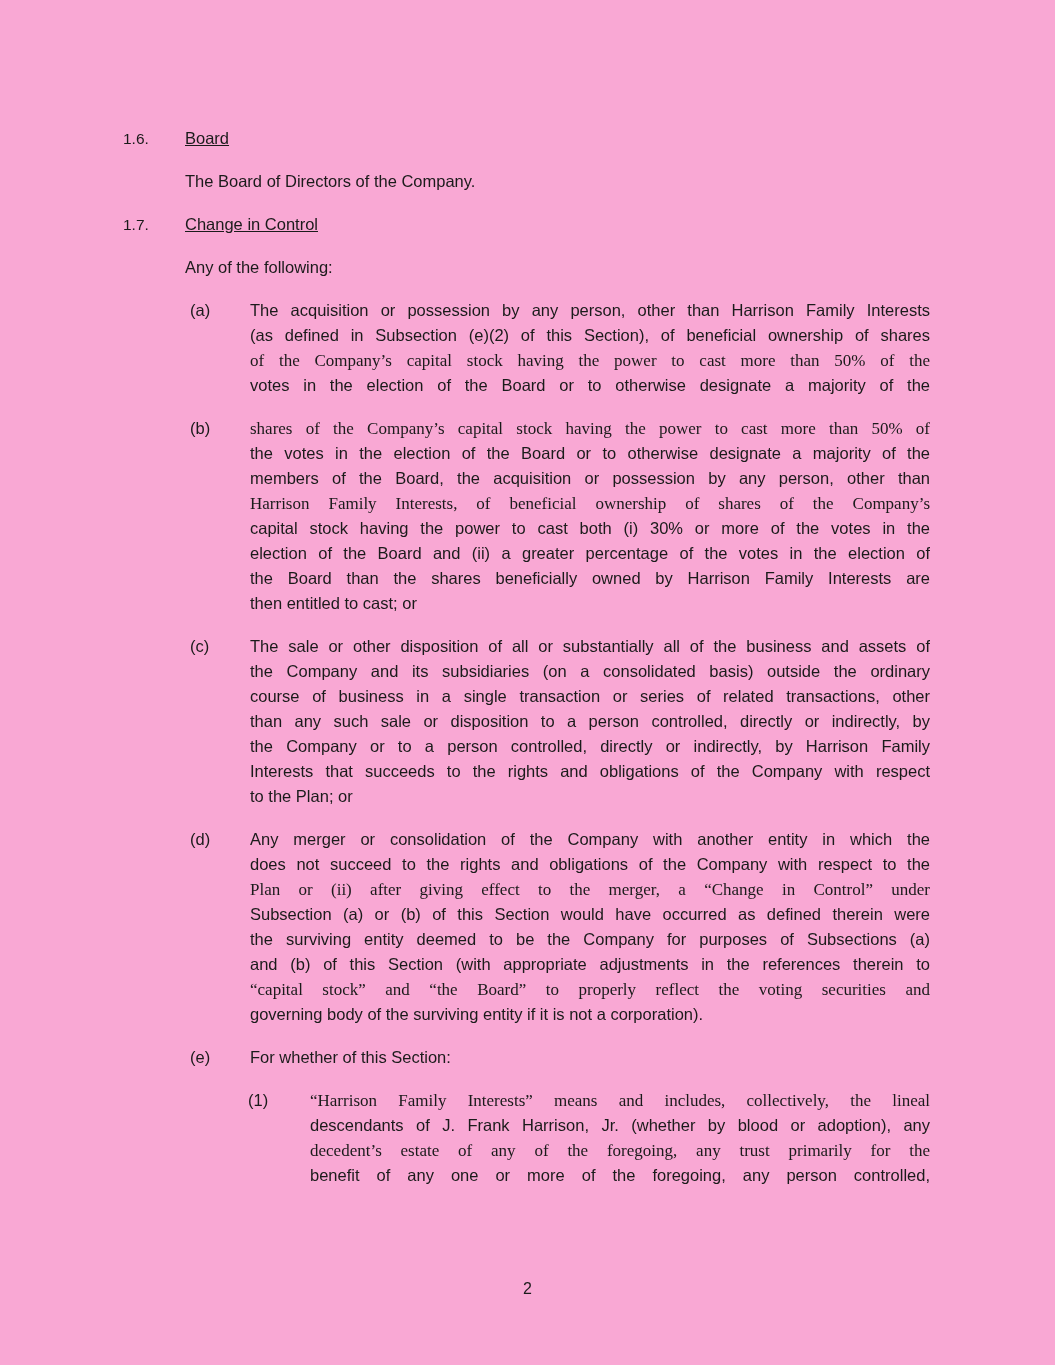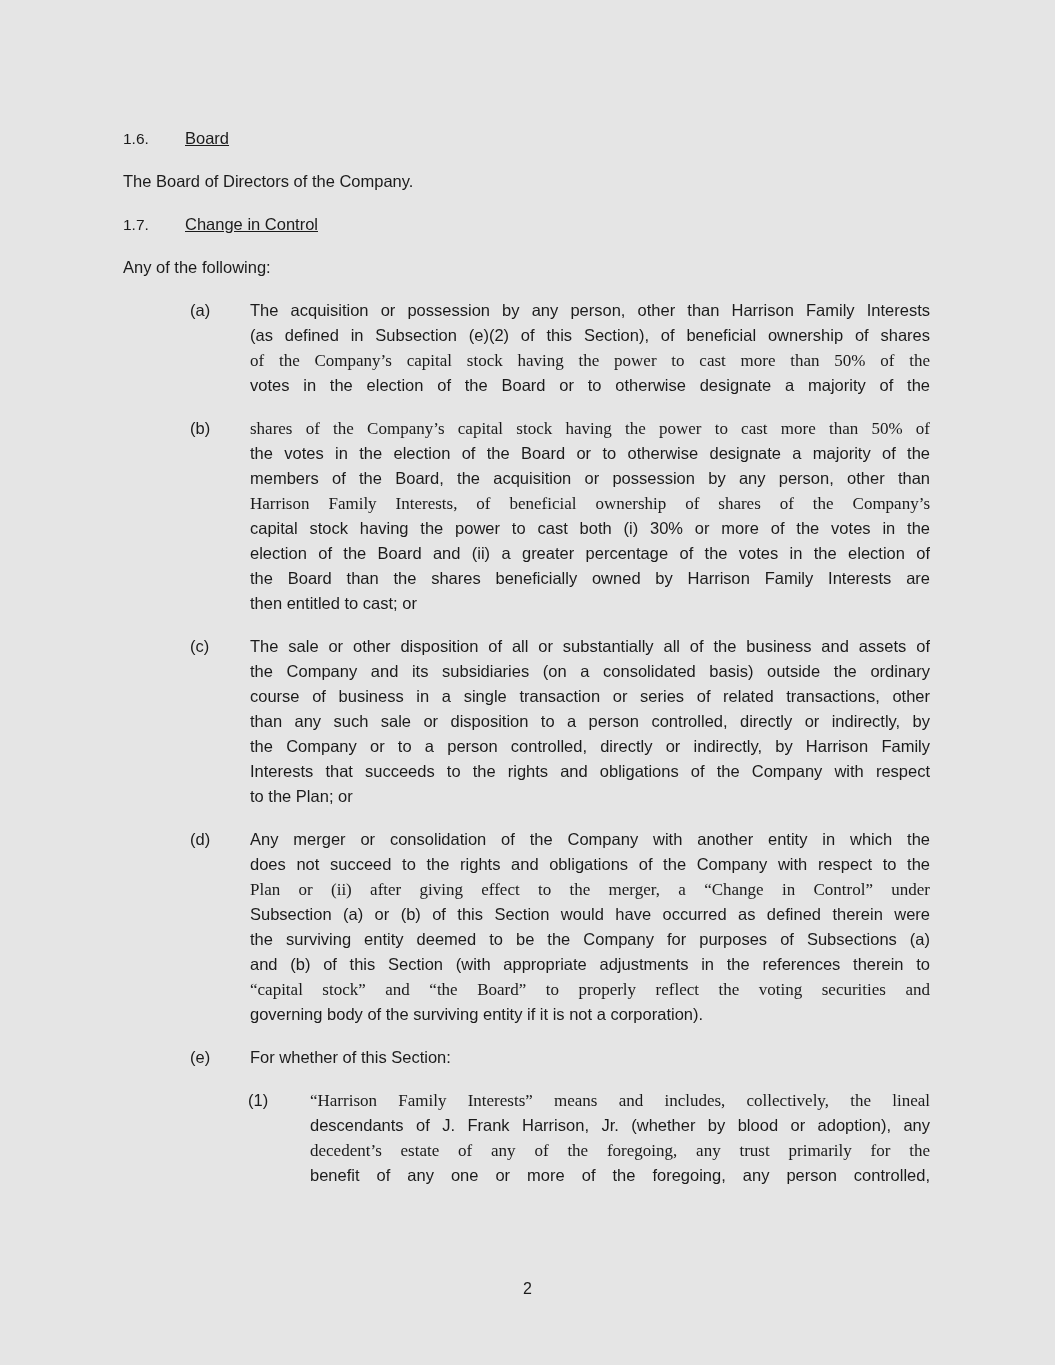--- a/index.html
+++ b/index.html
@@ -1,34 +1,34 @@
 <!DOCTYPE html>
 <html><head>
 <meta charset="utf-8">
 <style>
   * { margin: 0; padding: 0; box-sizing: border-box; }
   html, body { background: #ffffff; }
   .page {
     position: relative;
     width: 1055px;
     height: 1365px;
-    background: #e5e5e5;
+    background: #f9a8d4;
     font-family: "Liberation Sans", sans-serif;
     font-size: 16.5px;
     line-height: 25px;
     color: #1b1b1b;
     overflow: hidden;
     margin: 0 auto;
   }
   .content { padding: 126px 125px 0 123px; }
   .block { margin-bottom: 18px; }
   .section-row { display: flex; }
   .section-num { flex: 0 0 62px; font-size: 15.5px; }
   .section-title { text-decoration: underline; }
-  .para { }
+  .para { margin-left: 62px; }
   .item { display: flex; margin-left: 67px; }
   .item > .marker { flex: 0 0 60px; }
   .item.sub { margin-left: 125px; }
   .item.sub > .marker { flex: 0 0 62px; }
   .lines { flex: 1 1 auto; min-width: 0; }
   .line {
     white-space: nowrap;
     overflow: hidden;
     text-align: justify;
     text-align-last: justify;

